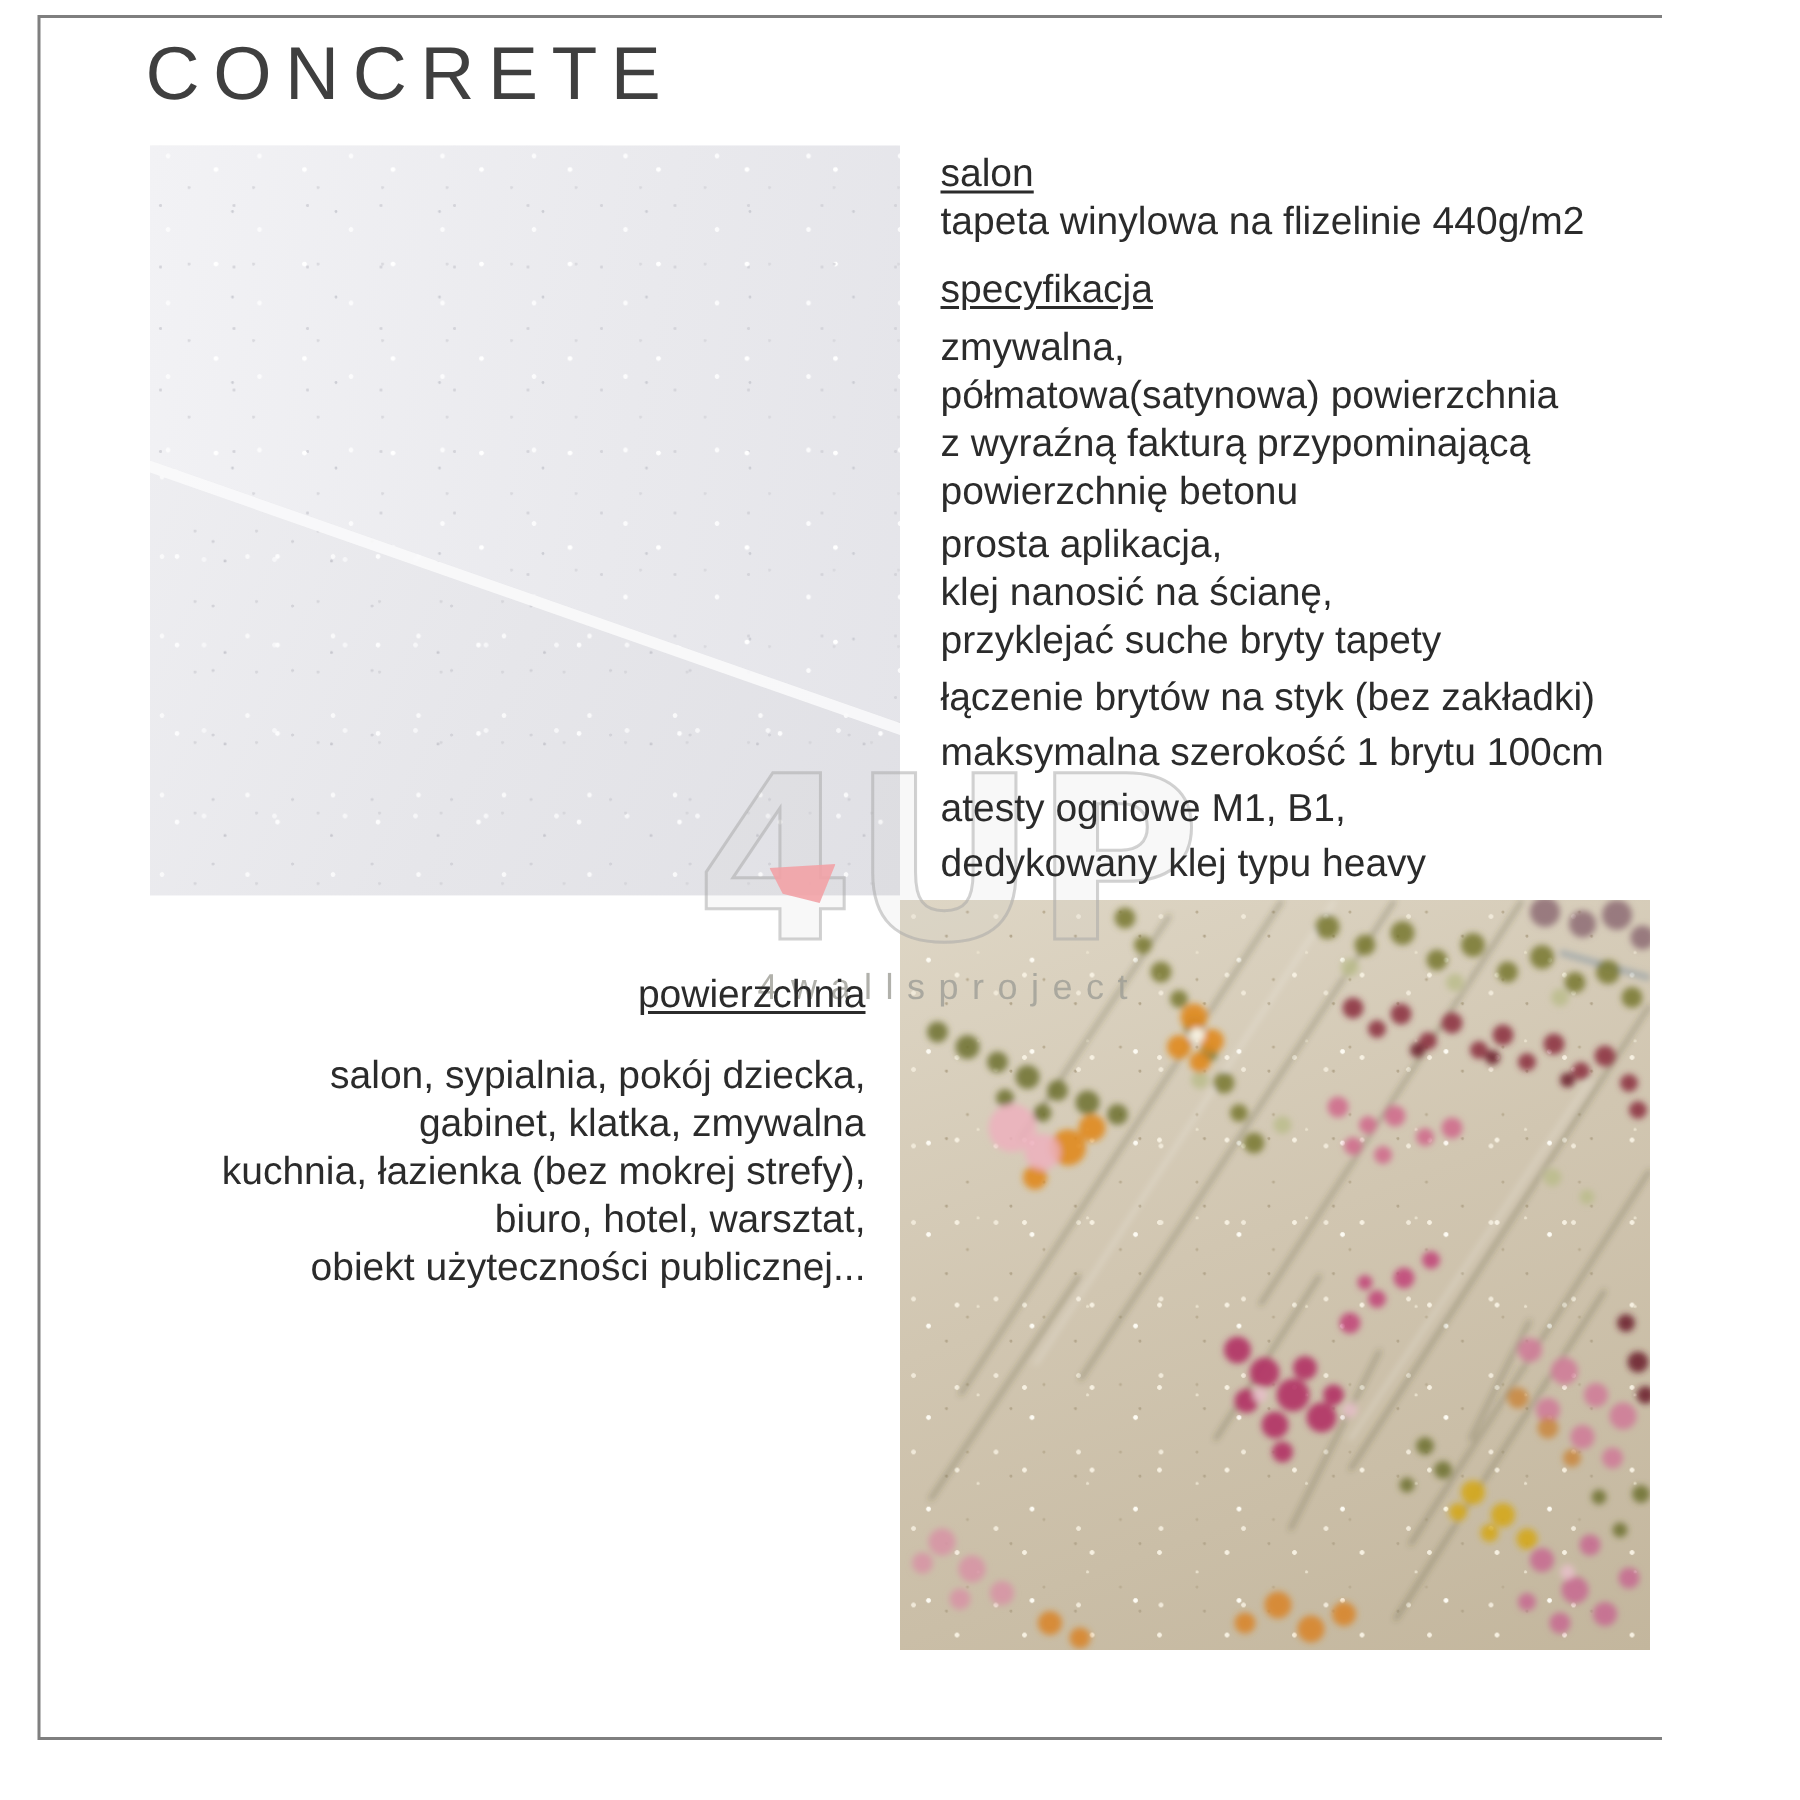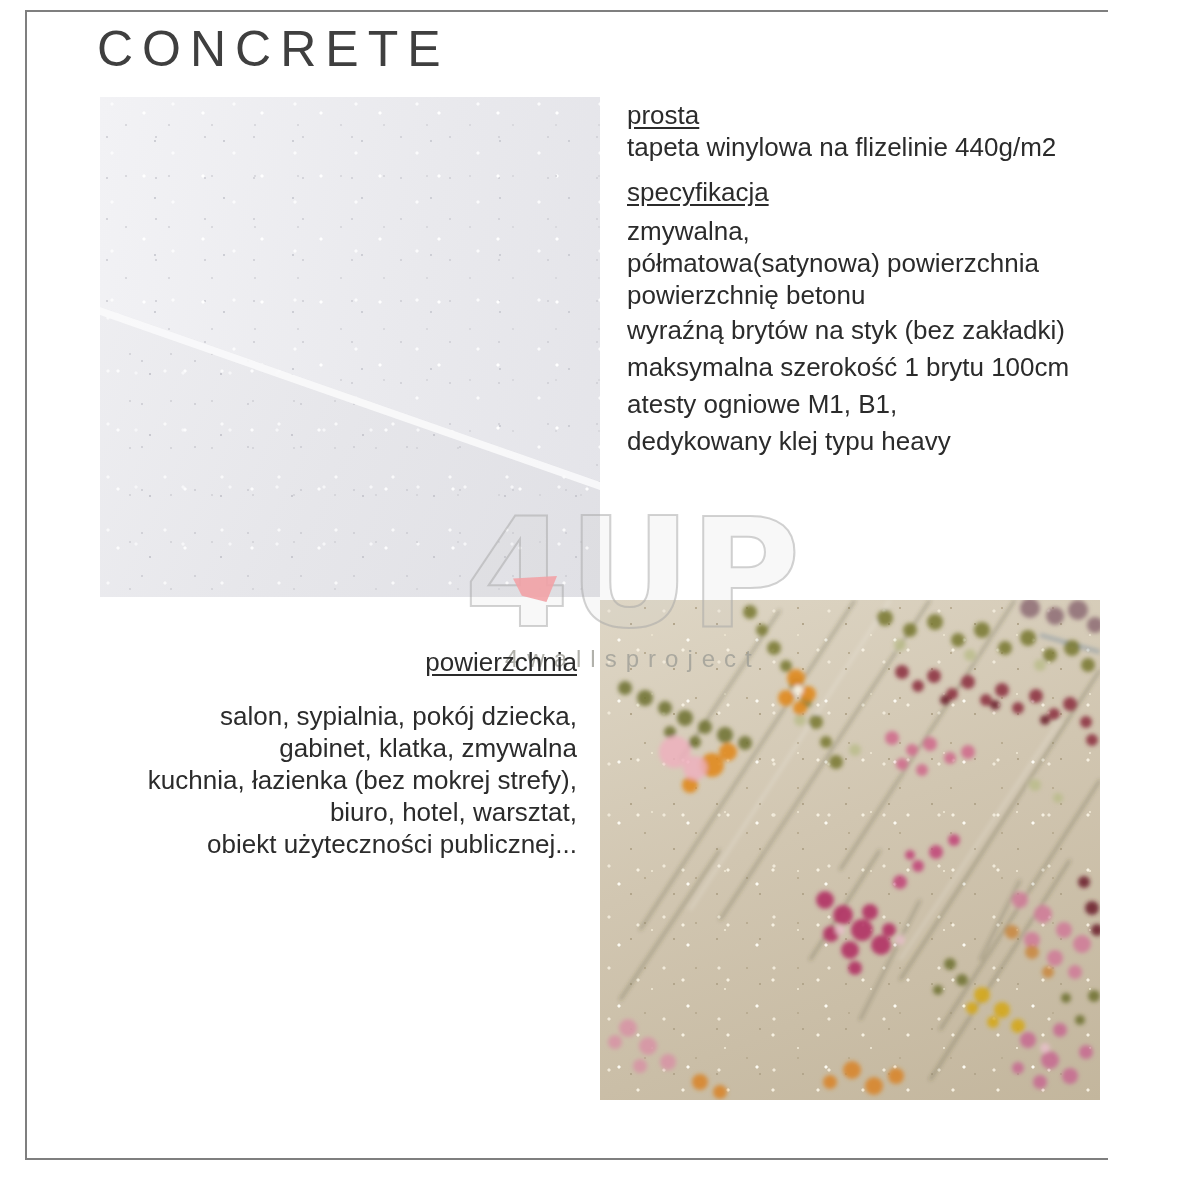--- a/index.html
+++ b/index.html
@@ -288,31 +288,37 @@
       </g>
     </svg>
   </div>
 
   <div class="wm-text">4UP</div>
   <div class="wm-pink"></div>
   <div class="wm-sub">4wallsproject</div>
 
   <div class="rc">
     <div class="mb13">
-      <p class="u">prosta</p>
+      <p class="u">salon</p>
       <p>tapeta winylowa na flizelinie 440g/m2</p>
     </div>
     <div class="mb3">
       <p class="u hmb7">specyfikacja</p>
       <p>zmywalna,</p>
       <p>półmatowa(satynowa) powierzchnia</p>
+      <p>z wyraźną fakturą przypominającą</p>
       <p>powierzchnię betonu</p>
     </div>
+    <div class="mb6">
+      <p>prosta aplikacja,</p>
+      <p>klej nanosić na ścianę,</p>
+      <p>przyklejać suche bryty tapety</p>
+    </div>
     <div>
-      <p class="sp">wyraźną brytów na styk (bez zakładki)</p>
+      <p class="sp">łączenie brytów na styk (bez zakładki)</p>
       <p class="sp">maksymalna szerokość 1 brytu 100cm</p>
       <p class="sp">atesty ogniowe M1, B1,</p>
       <p>dedykowany klej typu heavy</p>
     </div>
   </div>
 
   <div class="dest">
     <p><span class="u">powierzchnia</span></p>
     <p>salon, sypialnia, pokój dziecka,</p>
     <p>gabinet, klatka, zmywalna</p>

